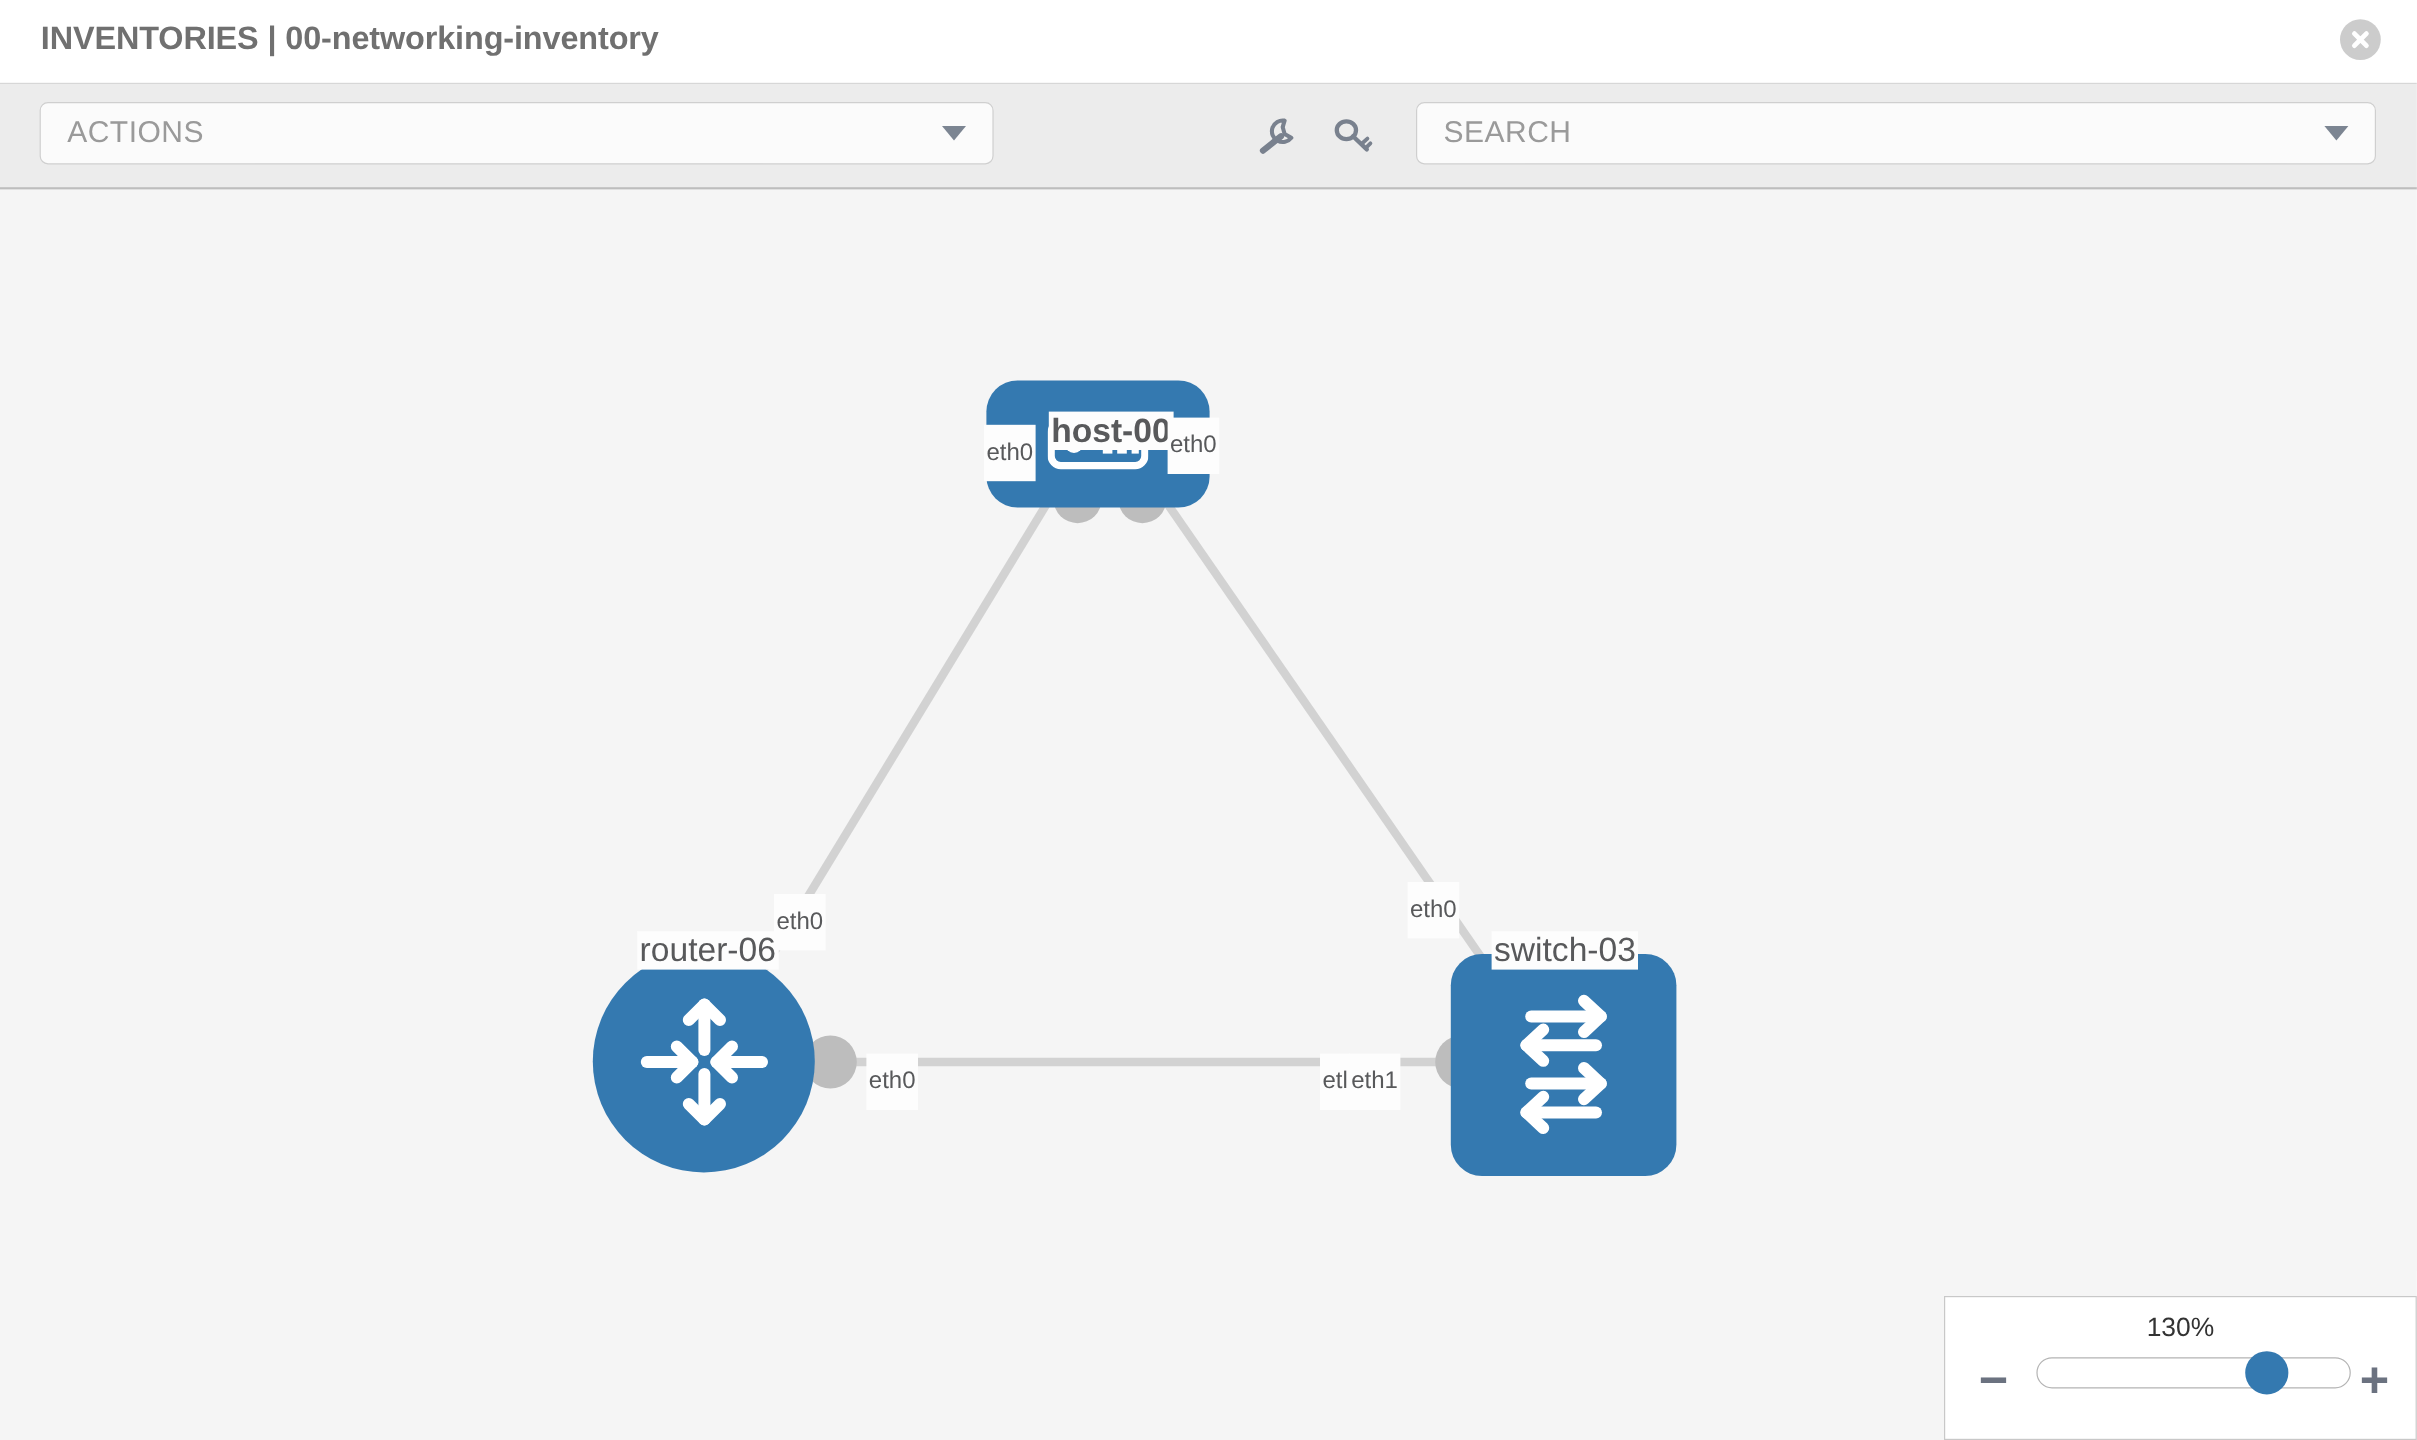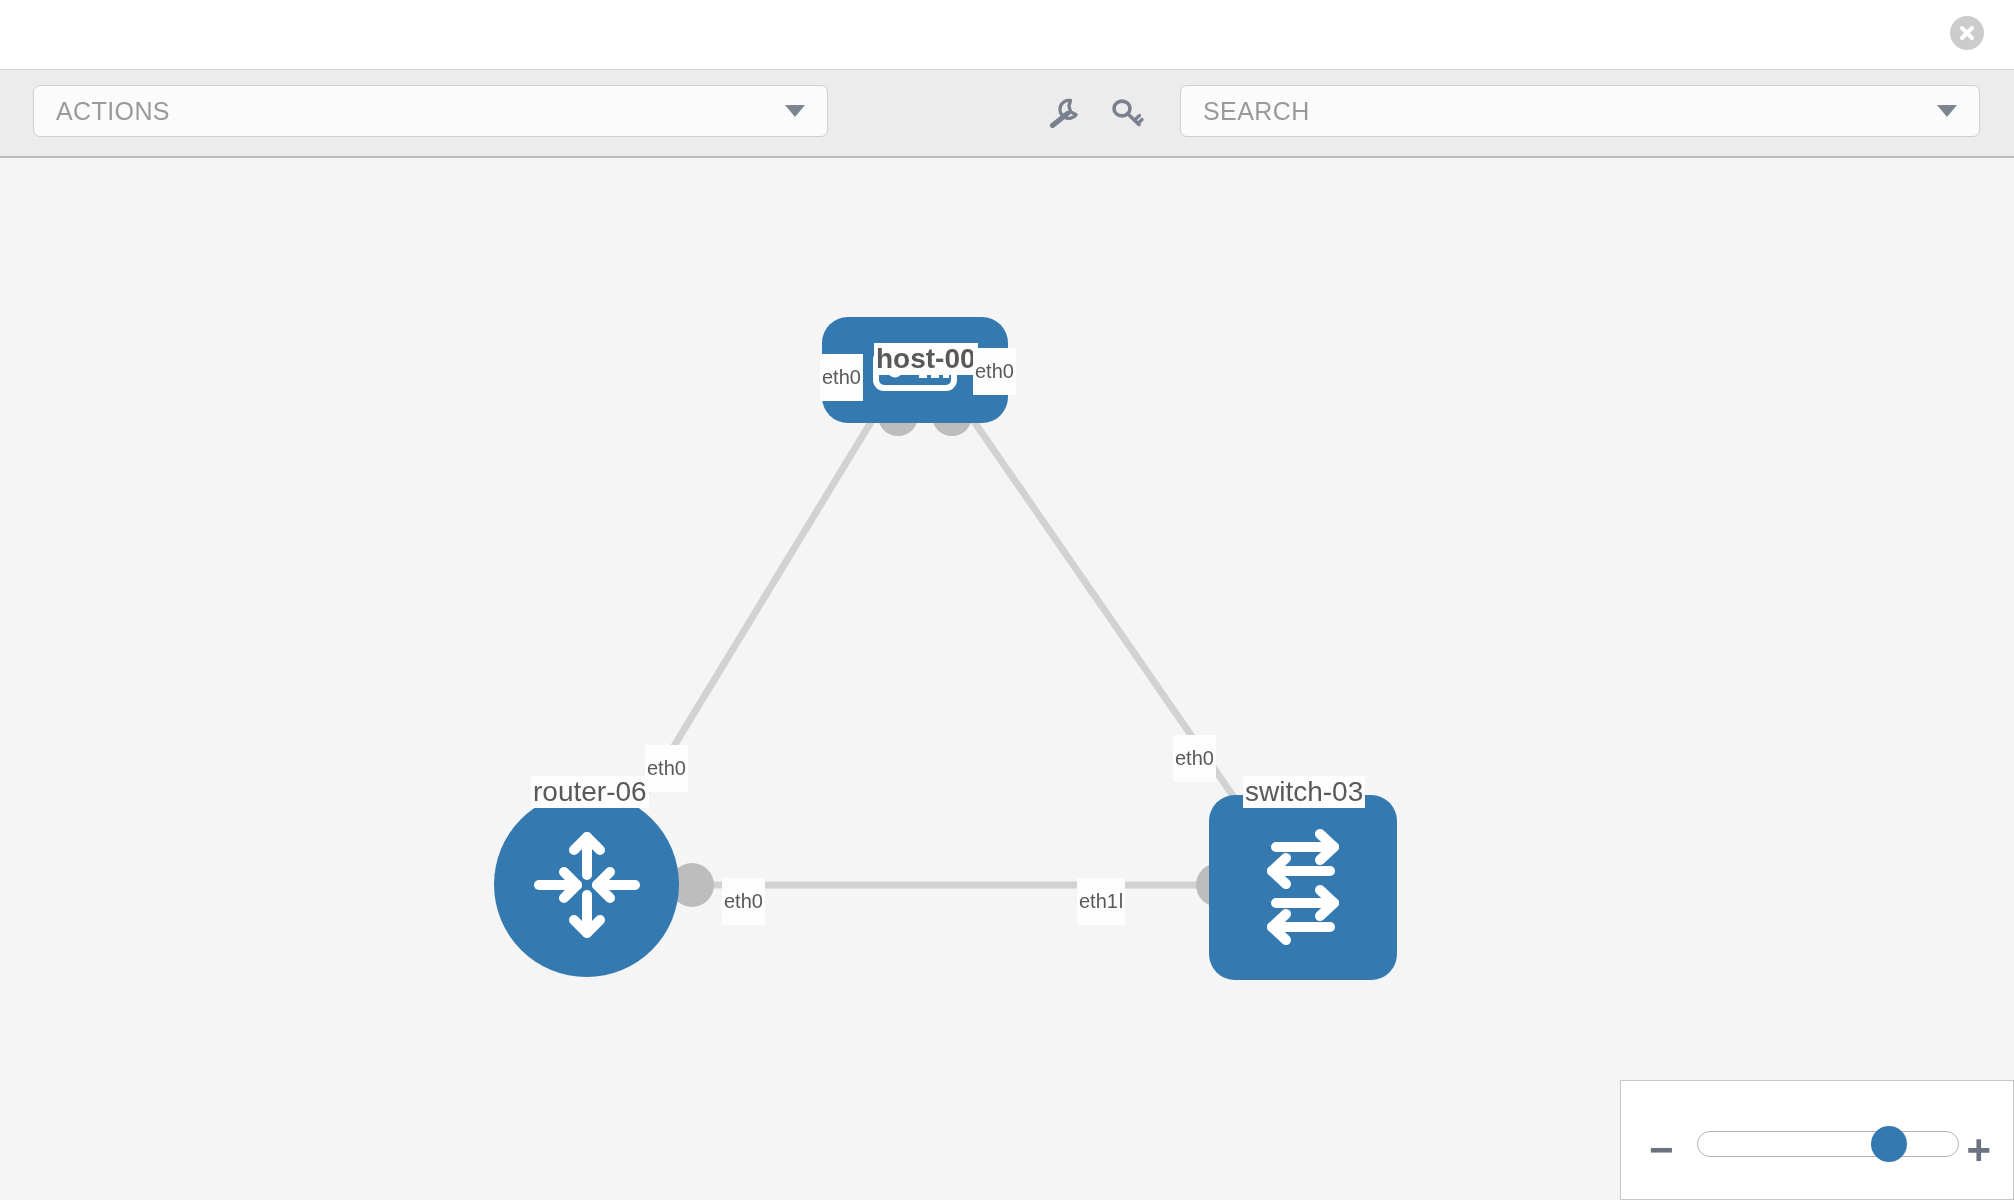--- a/index.html
+++ b/index.html
@@ -155,20 +155,21 @@
     position: absolute; top: -6px; left: 173px;
     width: 36px; height: 36px; border-radius: 50%;
     background: #3479b0;
     cursor: grab;
   }
 </style>
 </head>
 <body>
 
 <div class="header">
+  <div class="page-title">INVENTORIES | 00-networking-inventory</div>
   <div class="close-btn">
     <span>
       <svg width="18" height="18" viewBox="0 0 18 18">
         <path d="M4 4 L14 14 M14 4 L4 14" stroke="#ffffff" stroke-width="4" stroke-linecap="round"></path>
       </svg>
     </span>
   </div>
 </div>
 
 <div class="toolbar"></div>
@@ -275,22 +276,23 @@
   <div class="node-label label-host">host-00</div>
   <div class="node-label label-router">router-06</div>
   <div class="node-label label-switch">switch-03</div>
 
   <div class="iface-label" style="left:820px; top:196px;">eth0</div>
   <div class="iface-label" style="left:973px; top:190px;">eth0</div>
   <div class="iface-label" style="left:645px; top:587px;">eth0</div>
   <div class="iface-label" style="left:1173px; top:577px;">eth0</div>
   <div class="iface-label" style="left:722px; top:720px;">eth0</div>
   <div class="iface-label" style="left:1100px; top:720px;">etl</div>
-  <div class="iface-label" style="left:1077px; top:720px;">eth1</div>
+  <div class="iface-label" style="left:1124px; top:720px;">eth1</div>
 </div>
 
 <div class="zoom-panel">
+  <div class="zoom-value">130%</div>
   <div class="zoom-minus">−</div>
   <div class="zoom-track">
     <div class="zoom-thumb"></div>
   </div>
   <div class="zoom-plus">+</div>
 </div>
 
 </body></html>

